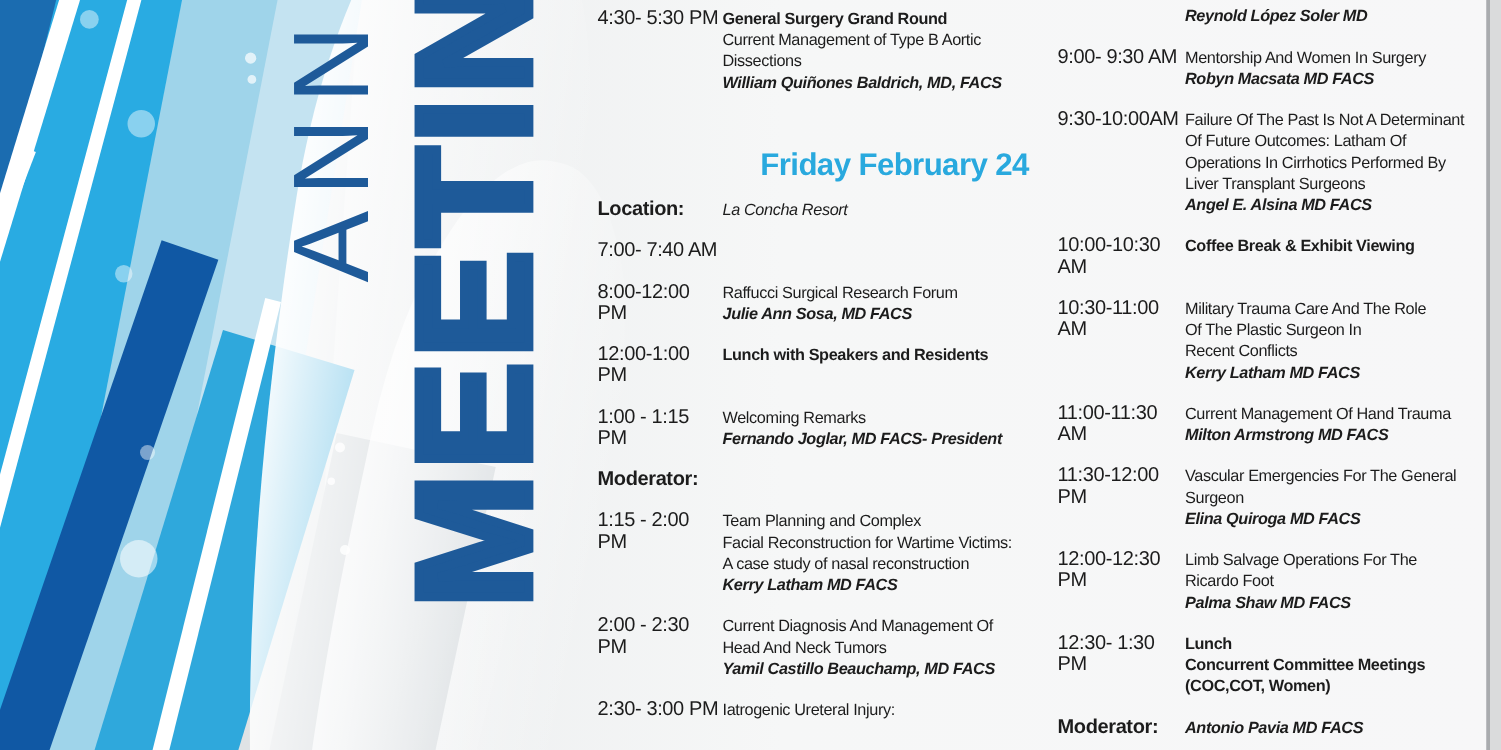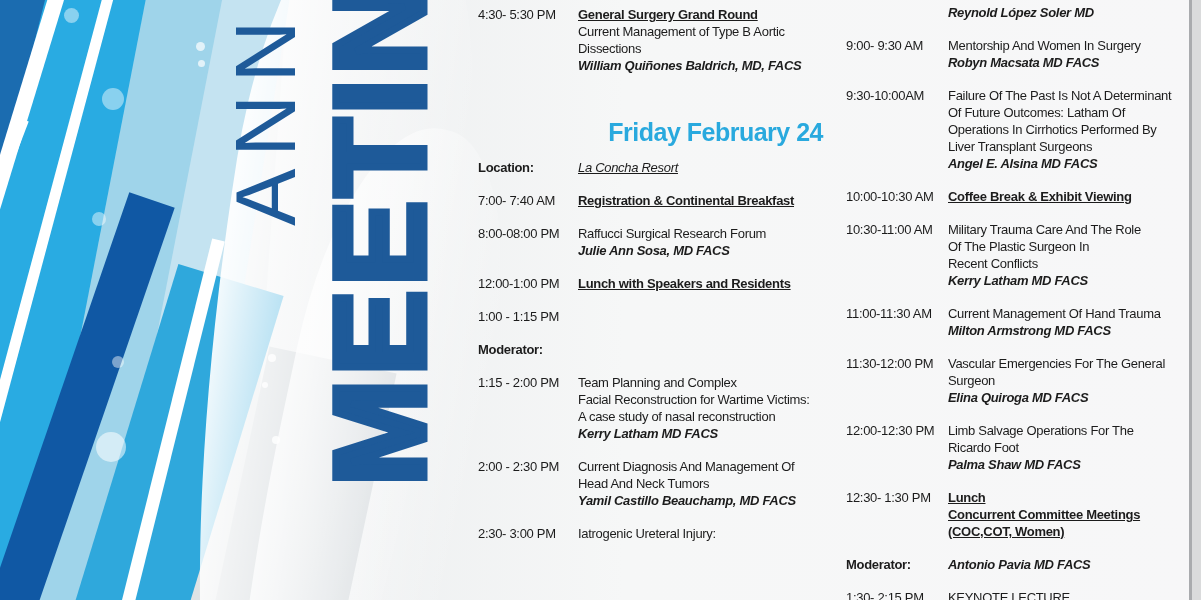--- a/index.html
+++ b/index.html
@@ -67,28 +67,28 @@
   .vword-meeting {
     left:316px; top:486px; font-size:128px; font-weight:700; letter-spacing:4px;
     -webkit-text-stroke:7px #1e5a99;
   }
 
   
   .col { position:absolute; top:0; }
   .col-left  { left:478px; width:345px; padding-top:6px; }
   .col-right { left:846px; width:350px; padding-top:4px; }
   .entry { display:flex; margin-bottom:16px; }
-  .time  { flex:0 0 100px; font-size:13px; line-height:17px; letter-spacing:-0.3px; }
+  .time  { flex:0 0 100px; font-size:16px; line-height:17px; letter-spacing:-0.3px; }
   .col-right .time { flex:0 0 102px; }
   .time.tb { font-weight:700; }
   .body  { flex:1; }
   .line  { font-size:13px; line-height:17px; letter-spacing:-0.3px; white-space:nowrap; }
-  .s-bold    { font-weight:700;text-decoration:underline; }
+  .s-bold    { font-weight:700; }
   .s-speaker { font-weight:700; font-style:italic; }
-  .s-italic  { font-style:italic;text-decoration:underline; }
+  .s-italic  { font-style:italic; }
   .day-heading {
     font-size:25px; font-weight:700; letter-spacing:-0.5px;
     color:#29a9de; margin:44px 0 13px 0; line-height:28px;
   }
 
   
   .page-edge-line { position:absolute; right:9px; top:0; width:3px; height:600px; background:#a9abae; }
   .page-edge-out  { position:absolute; right:0;  top:0; width:9px; height:600px; background:#dadbdc; }
 </style>
 </head>
@@ -144,39 +144,40 @@
     <h2 class="day-heading" style="color: rgb(41, 169, 222); text-align: right;">Friday February 24</h2>
     <div id="left-main">
         <div class="entry">
           <div class="time tb">Location:</div>
           <div class="body">
             <div class="line s-italic">La Concha Resort</div>
           </div>
         </div>
         <div class="entry">
           <div class="time">7:00- 7:40 AM</div>
-          <div class="body">
-            <div class="line s-bold">Registration &amp; Continental Breakfast</div>
-          </div>
-        </div>
-        <div class="entry">
-          <div class="time">8:00-08:00  PM</div>
+        </div>
+        <div class="entry">
+          <div class="time">8:00-12:00  PM</div>
           <div class="body">
             <div class="line">Raffucci Surgical Research Forum</div>
             <div class="line s-speaker">Julie Ann Sosa, MD FACS</div>
           </div>
         </div>
         <div class="entry">
           <div class="time">12:00-1:00  PM</div>
           <div class="body">
             <div class="line s-bold">Lunch with Speakers and Residents</div>
           </div>
         </div>
         <div class="entry">
           <div class="time">1:00 - 1:15  PM</div>
+          <div class="body">
+            <div class="line">Welcoming Remarks</div>
+            <div class="line s-speaker">Fernando Joglar, MD FACS- President</div>
+          </div>
         </div>
         <div class="entry">
           <div class="time tb">Moderator:</div>
         </div>
         <div class="entry">
           <div class="time">1:15 - 2:00  PM</div>
           <div class="body">
             <div class="line">Team Planning and Complex</div>
             <div class="line">Facial Reconstruction for Wartime Victims:</div>
             <div class="line">A case study of nasal reconstruction</div>

